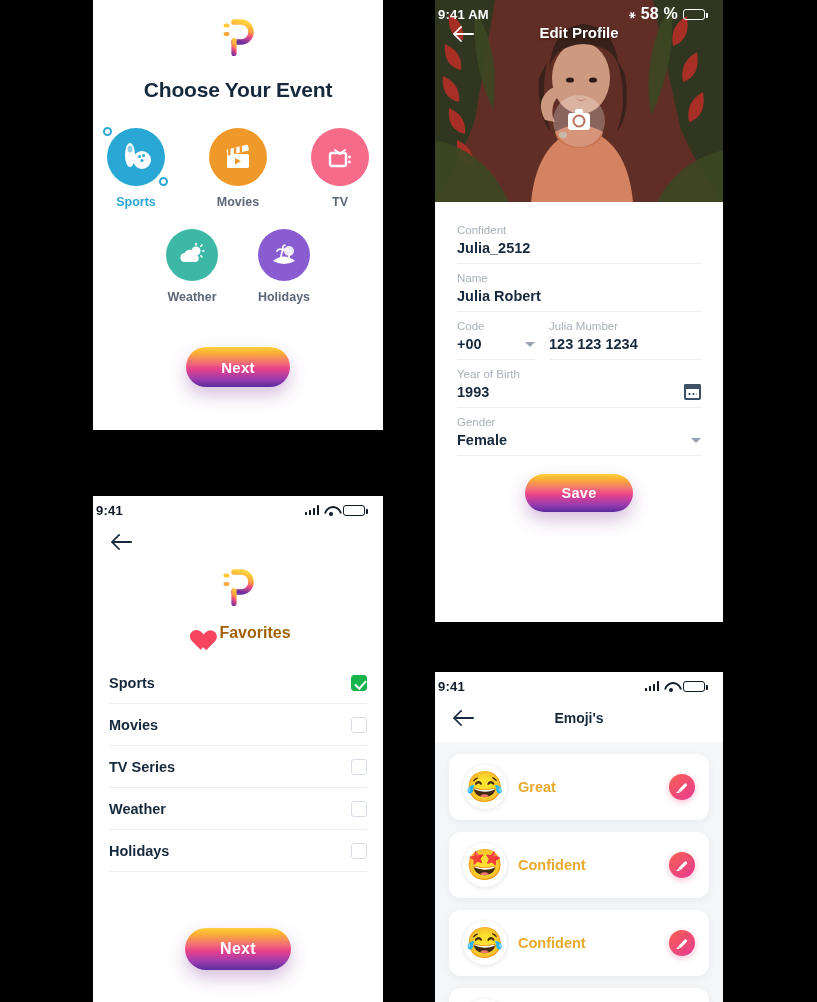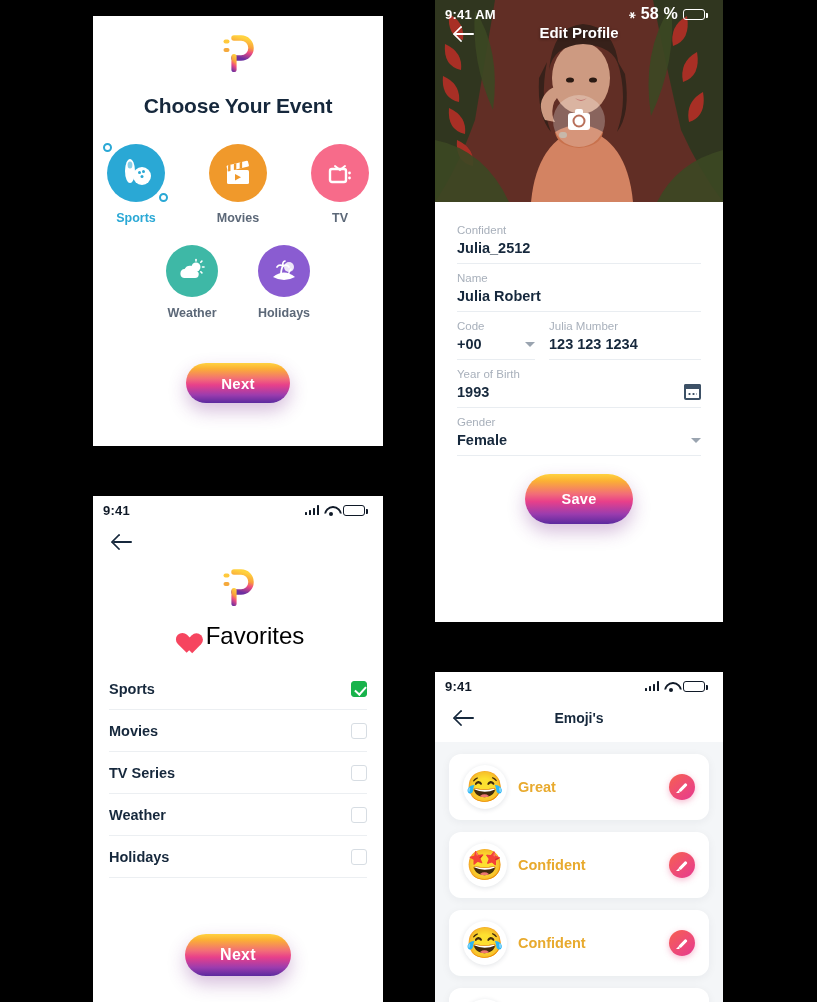--- a/index.html
+++ b/index.html
@@ -15,21 +15,21 @@
   .phone {
     position: absolute;
     background: #ffffff;
     overflow: hidden;
   }
 
   
   .statusbar {
     height: 28px; display: flex; align-items: center;
     justify-content: space-between;
-    padding: 0 18px 0 10px;
+    padding: 0 18px 0 3px;
     font-size: 13px; font-weight: bold; color: #101a28;
     letter-spacing: .2px;
   }
   .statusbar.light { color: #ffffff; }
   .sb-right { display: flex; align-items: center; gap: 5px; }
   .sig { display: flex; align-items: flex-end; gap: 1.5px; height: 10px; }
   .sig i { display:block; width: 2.5px; background: currentColor; border-radius: .5px; }
   .sig i:nth-child(1){height:3.5px} .sig i:nth-child(2){height:5.5px}
   .sig i:nth-child(3){height:7.5px} .sig i:nth-child(4){height:10px}
   .wifi { width: 14px; height: 10px; position: relative; }
@@ -68,21 +68,21 @@
   
   .pill {
     border: none; color: #fff; font-weight: bold;
     border-radius: 999px; cursor: pointer;
     background: linear-gradient(180deg,#ffd23f 0%,#fbb034 14%,#f26d78 40%,#e8408a 55%,#9b3cae 80%,#5b2a9e 100%);
     box-shadow: 0 8px 18px rgba(120,40,140,.30);
     letter-spacing: .3px;
   }
 
   
-  #p1 { left: 93px; top: 16px; width: 290px; height: 430px; }
+  #p1 { left: 93px; top: 0; width: 290px; height: 430px; }
   #p1 .logo-wrap { display:flex; justify-content:center; padding-top: 16px; }
   .title-h1 {
     text-align: center; font-size: 21px; font-weight: bold;
     color: #16283c; margin-top: 18px; letter-spacing: -.2px;
   }
   .ev-row { display:flex; justify-content:center; gap: 38px; margin-top: 26px; }
   .ev-row.r2 { gap: 28px; margin-top: 20px; }
   .ev-item { width: 64px; display:flex; flex-direction:column; align-items:center; cursor:pointer; }
   .ev-circle {
     width: 58px; height: 58px; border-radius: 50%;
@@ -131,35 +131,35 @@
   .caret { width:0;height:0;border-left:5px solid transparent;border-right:5px solid transparent;
            border-top:5px solid #9aa4b0; }
   .cal-ic { width: 17px; height: 16px; border: 2px solid #3d5166; border-radius: 2px;
             position: relative; background:#fff; }
   .cal-ic::before{ content:""; position:absolute; left:-2px; right:-2px; top:-2px; height:5px;
                    background:#3d5166; border-radius:2px 2px 0 0; }
   .cal-ic::after{ content:""; position:absolute; left:2px; right:2px; bottom:2px; height:4px;
     background:
       radial-gradient(circle at 1.5px 2px, #3d5166 1px, transparent 1.2px) 0 0/4px 4px repeat-x; }
   #p2 .save-wrap { display:flex; justify-content:center; margin-top: 18px; }
-  #p2 .pill { width: 108px; height: 50px; font-size: 14.5px; }
+  #p2 .pill { width: 108px; height: 38px; font-size: 14.5px; }
 
   
   #p3 { left: 93px; top: 496px; width: 290px; height: 506px; }
   #p3 .nav { padding: 6px 0 0 18px; color:#16283c; }
   #p3 .logo-wrap { display:flex; justify-content:center; margin-top: 12px; }
   .fav-head { display:flex; align-items:center; justify-content:center; gap: 10px; margin-top: 12px; }
   .heart { width: 24px; height: 22px; position: relative; }
   .heart::before, .heart::after{
     content:""; position:absolute; top:0; width:12.5px; height:19px;
     background:#f6455f; border-radius: 12.5px 12.5px 0 0;
   }
   .heart::before{ left:11.5px; transform: rotate(45deg); transform-origin: 0 100%; }
   .heart::after{ left:11.5px; transform: rotate(-45deg); transform-origin: 100% 100%; }
-  .fav-title { font-size: 24px; font-weight: normal; color:#000000; }
+  .fav-title { font-size: 16px; font-weight: bold; color:#a16207; }
   .fav-list { margin-top: 18px; padding: 0 16px; }
   .fav-row {
     display:flex; align-items:center; justify-content:space-between;
     padding: 13px 0 12px 0; border-bottom: 1px solid #eceff2; cursor:pointer;
   }
   .fav-name { font-size: 14.5px; color:#16283c; font-weight: bold; }
   .cb { width: 16px; height: 16px; border: 1.5px solid #d7dde3; border-radius: 3px; background:#fff; }
   .cb.on { background:#18b34b; border-color:#18b34b; position:relative; }
   .cb.on::after{
     content:""; position:absolute; left:4.5px; top:1.5px; width:5px; height:9px;

